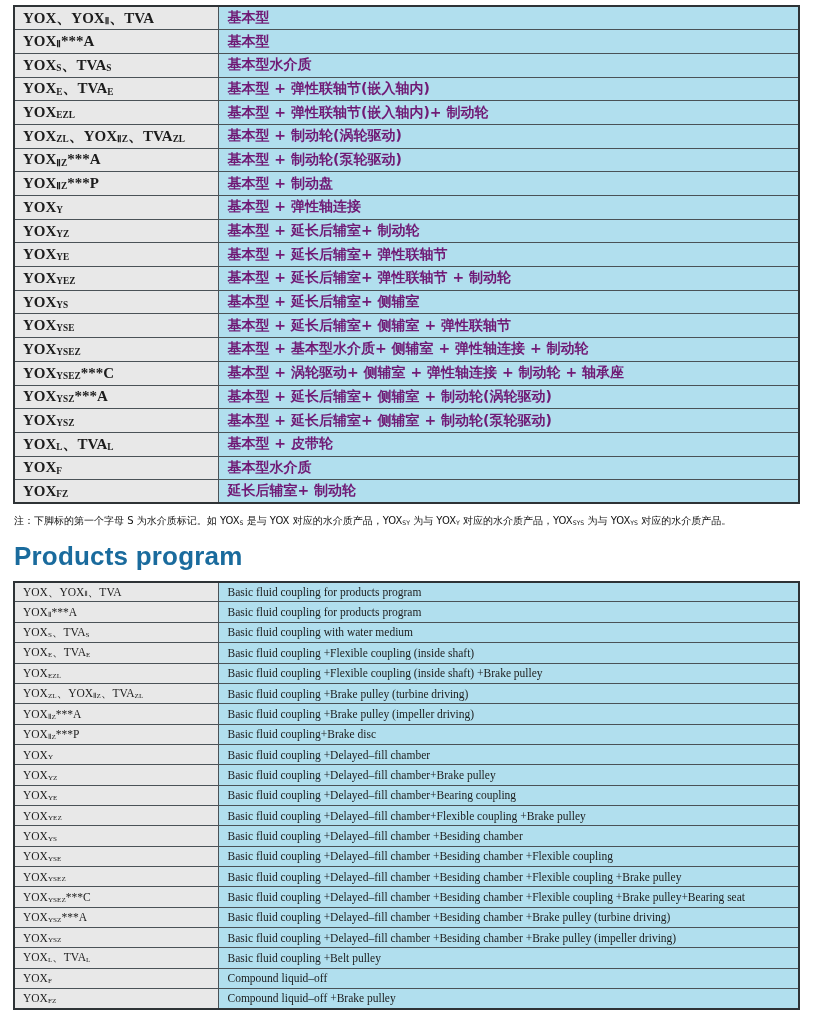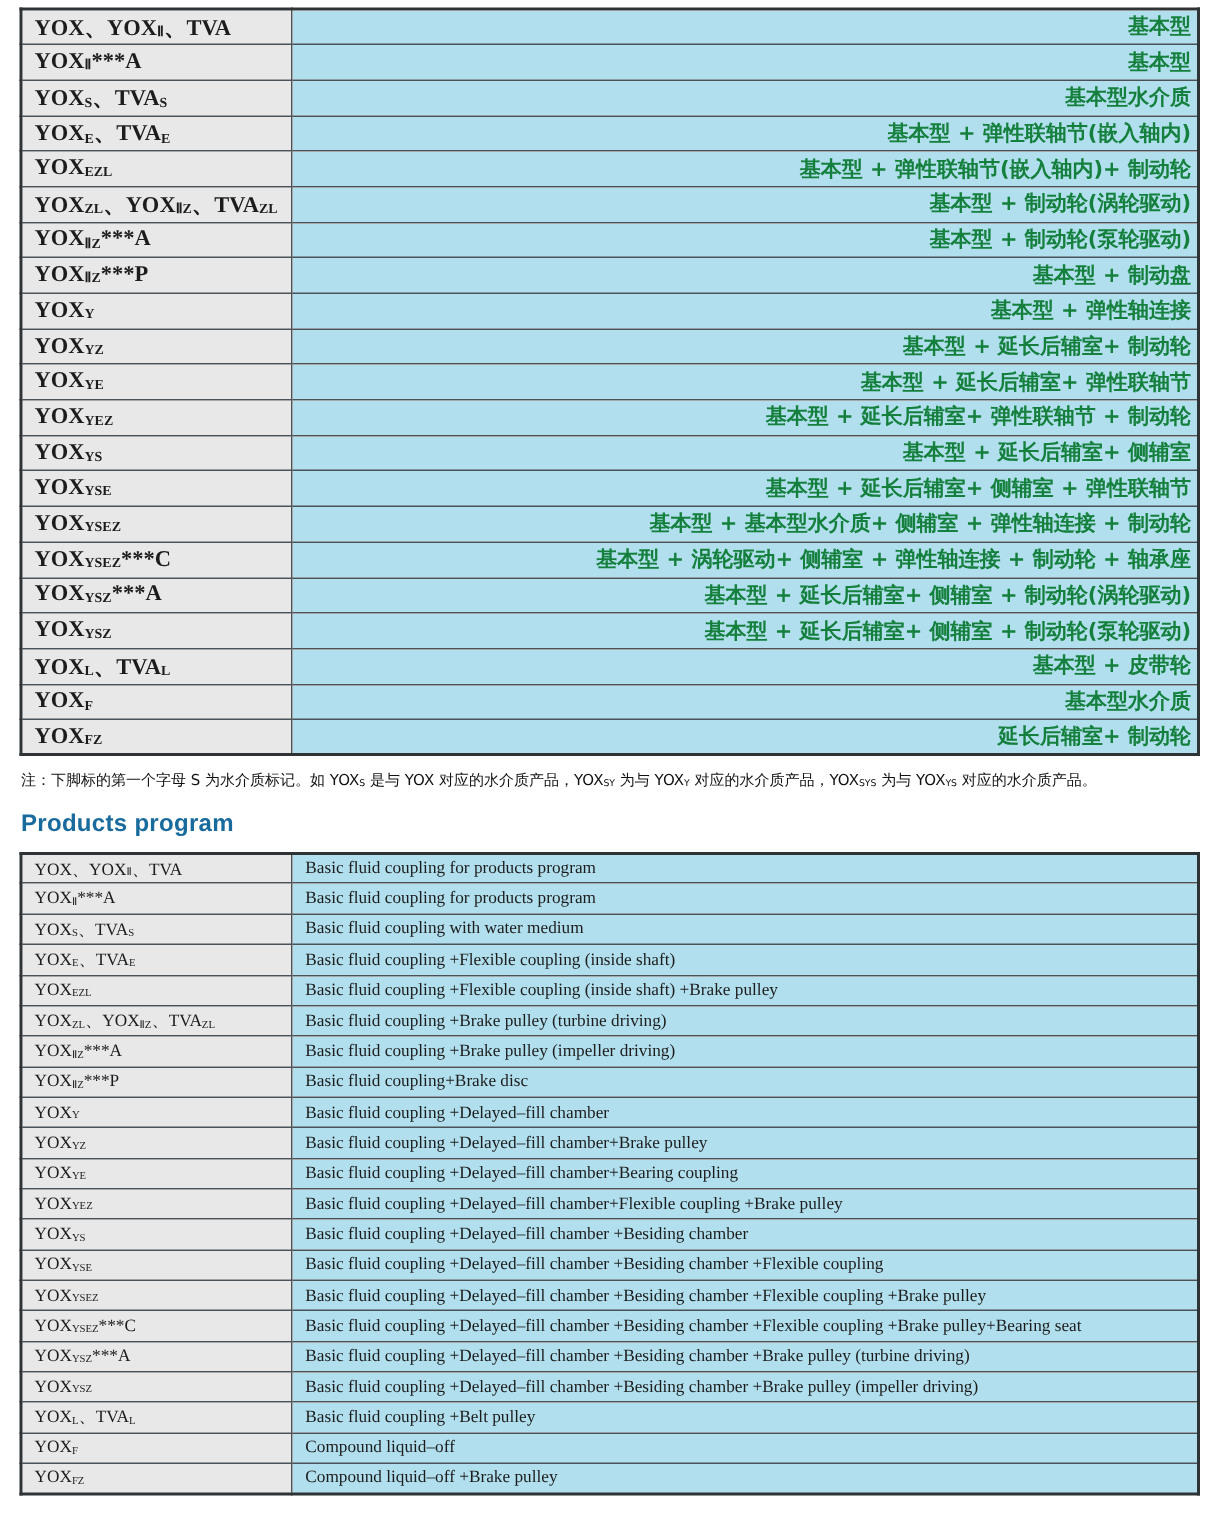--- a/index.html
+++ b/index.html
@@ -19,21 +19,21 @@
     margin-left: 13px;
     border: 2px solid var(--table-outer-border, #2e3336);
   }
   table.t td {
     border: 1px solid var(--table-border, #4a5257);
     overflow: hidden;
     white-space: nowrap;
     vertical-align: middle;
   }
   td.model {
-    width: 180px;
+    width: 204px;
     background: var(--model-cell-bg, #e8e8e8);
     padding: 0 20px 0 8px;
   }
   td.desc {
     background: var(--description-cell-bg, #b1dfee);
     padding: 0 4px 0 9px;
   }
 
   
   .t1 { margin-top: 5px; }
@@ -41,22 +41,21 @@
   .t1 td.model {
     font-family: "Liberation Serif", serif;
     font-weight: bold;
     font-size: 15px;
     color: #1c1c1c;
   }
   .t1 td.desc {
     font-family: "DejaVu Sans", sans-serif;
     font-weight: bold;
     font-size: 14px;
-    color: #15803d;
-    text-align: right;
+    color: #701a75;
   }
 
   
   .t2 tr { height: 20.35px; }
   .t2 td.model,
   .t2 td.desc {
     font-family: "Liberation Serif", serif;
     font-size: 11.5px;
     color: #1c1c1c;
   }
@@ -75,21 +74,21 @@
     font-family: "DejaVu Sans", sans-serif;
     font-size: 10px;
     line-height: 1.72;
     color: #111;
   }
 
   .heading {
     margin: 11px 0 9px 14px;
     font-family: "Liberation Sans", sans-serif;
     font-weight: bold;
-    font-size: 16px;
+    font-size: 26px;
     letter-spacing: 0.2px;
     color: var(--heading-color, #1a6b9d);
   }
 </style>
 </head>
 <body>
 
 <div class="page">
 
   <table class="t t1">

